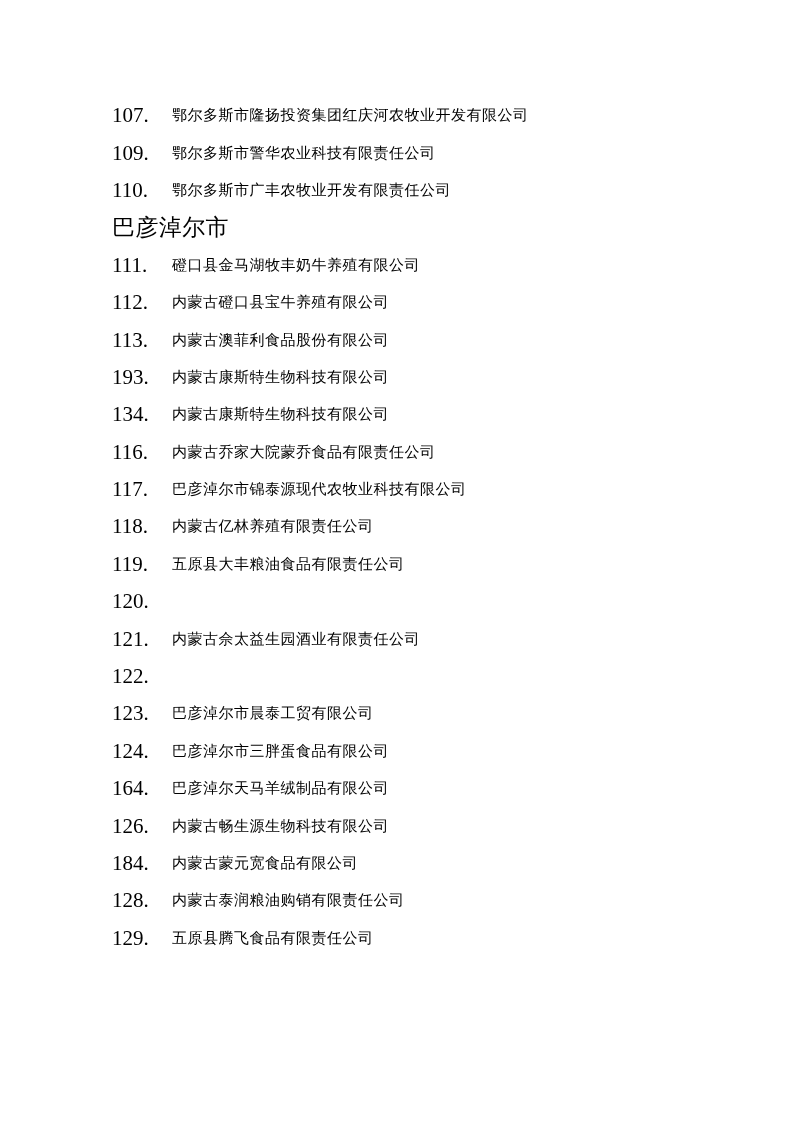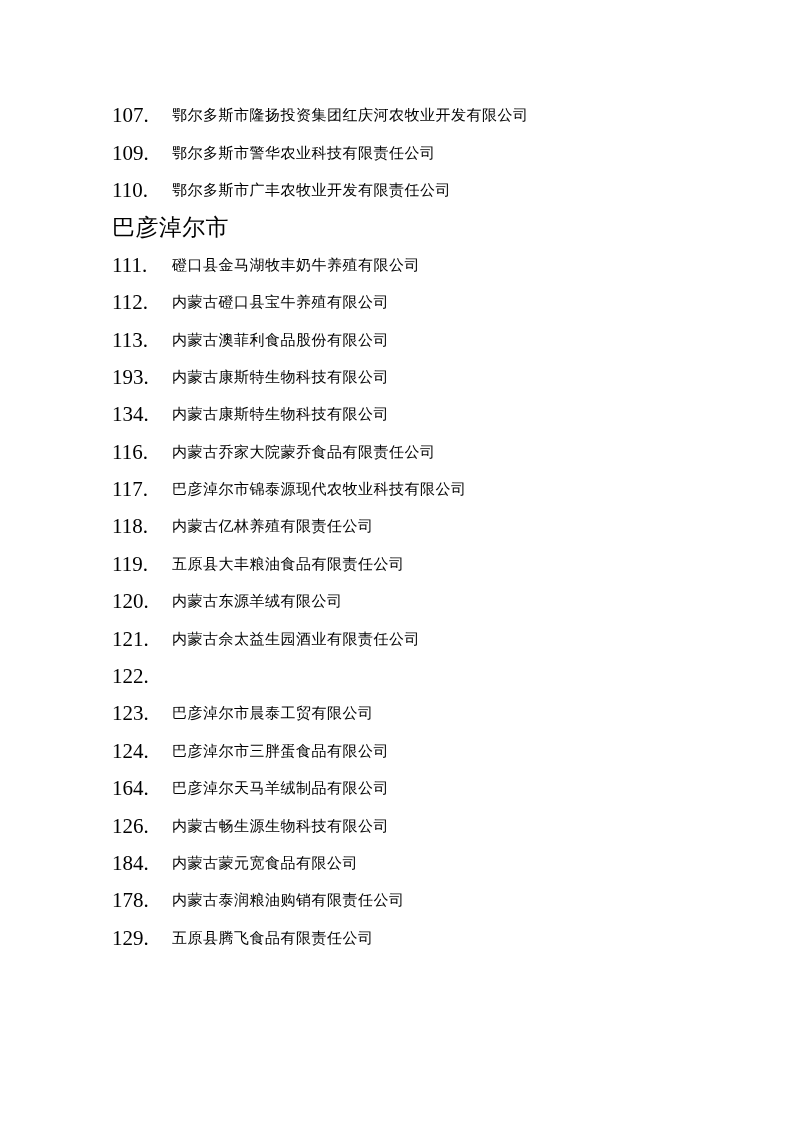--- a/index.html
+++ b/index.html
@@ -115,21 +115,20 @@
     <span class="company">内蒙古亿林养殖有限责任公司</span>
   </div>
 
   <div class="row">
     <span class="num">119.</span>
     <span class="company">五原县大丰粮油食品有限责任公司</span>
   </div>
 
   <div class="row">
     <span class="num">120.</span>
-    <span class="company">内蒙古东源羊绒有限公司</span>
   </div>
 
   <div class="row">
     <span class="num">121.</span>
     <span class="company">内蒙古佘太益生园酒业有限责任公司</span>
   </div>
 
   <div class="row">
     <span class="num">122.</span>
   </div>
@@ -153,21 +152,21 @@
     <span class="num">126.</span>
     <span class="company">内蒙古畅生源生物科技有限公司</span>
   </div>
 
   <div class="row">
     <span class="num">184.</span>
     <span class="company">内蒙古蒙元宽食品有限公司</span>
   </div>
 
   <div class="row">
-    <span class="num">178.</span>
+    <span class="num">128.</span>
     <span class="company">内蒙古泰润粮油购销有限责任公司</span>
   </div>
 
   <div class="row">
     <span class="num">129.</span>
     <span class="company">五原县腾飞食品有限责任公司</span>
   </div>
 </div>
 </div>
 

